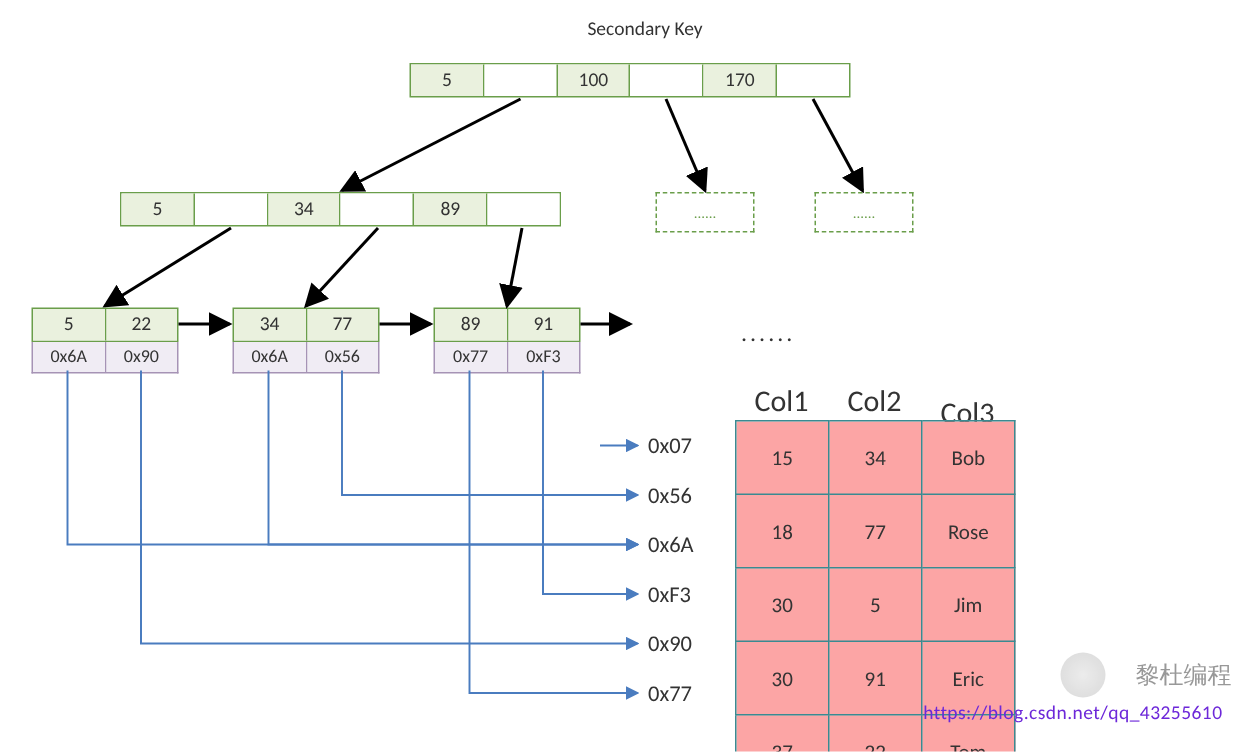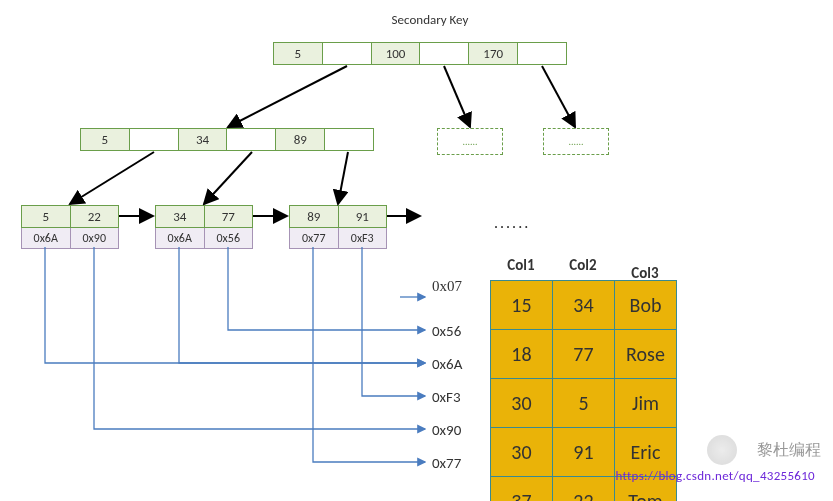--- a/index.html
+++ b/index.html
@@ -55,31 +55,31 @@
   .ghost {
     border: 1.5px dashed #6a9e4a;
     color: #6a9e4a;
     font-size: 10px;
     text-align: center;
     padding: 6px 0;
     width: 66px;
   }
   .dots { font-size: 16px; letter-spacing: 2px; }
   .rowlabel { font-size: 15px; }
-  .tblhdr { font-size: 15px; text-align: center; width: 62px; font-weight: bold; }
+  .tblhdr { font-size: 20px; text-align: center; width: 62px; }
   .table {
     border-collapse: collapse;
   }
   .table td {
     border: 1.5px solid #3a8a91;
-    background: #eab308;
+    background: #fca5a5;
     width: 62px;
     height: 49px;
     text-align: center;
-    font-size: 20px;
+    font-size: 14px;
   }
   svg.lines { position: absolute; top: 0; left: 0; pointer-events: none; }
   .watermark {
     position: absolute;
     right: 12px;
     bottom: 36px;
     display: flex;
     align-items: center;
     gap: 20px;
     opacity: 0.55;
@@ -149,21 +149,21 @@
     <div class="cell">91</div>
   </div>
   <div class="addr">
     <div class="acell">0x77</div>
     <div class="acell">0xF3</div>
   </div>
 </div>
 
 <div class="abs dots" style="left:494px; top:213px;">......</div>
 
-<div class="abs rowlabel" style="left:432px; top:278px;font-family:Liberation Serif, serif;">0x07</div>
+<div class="abs rowlabel" style="left:432px; top:289px;">0x07</div>
 <div class="abs rowlabel" style="left:432px; top:322px;">0x56</div>
 <div class="abs rowlabel" style="left:432px; top:355px;">0x6A</div>
 <div class="abs rowlabel" style="left:432px; top:388px;">0xF3</div>
 <div class="abs rowlabel" style="left:432px; top:421px;">0x90</div>
 <div class="abs rowlabel" style="left:432px; top:454px;">0x77</div>
 
 <div class="abs tblhdr" style="left:490px; top:256px;">Col1</div>
 <div class="abs tblhdr" style="left:552px; top:256px;text-align:center;">Col2</div>
 <div class="abs tblhdr" style="left:614px; top:264px;">Col3</div>
 

